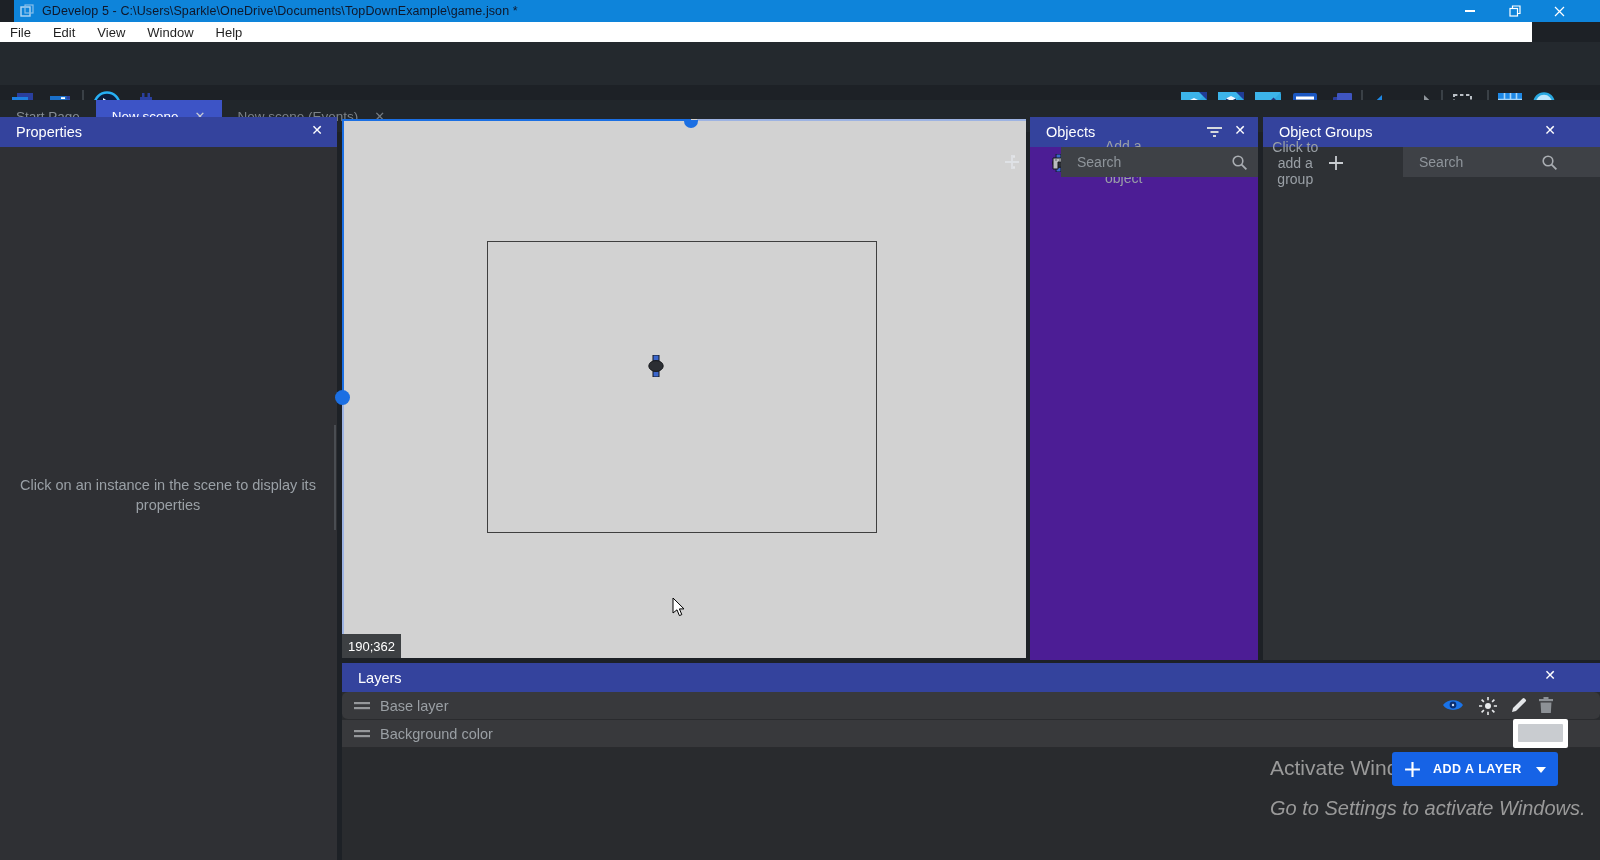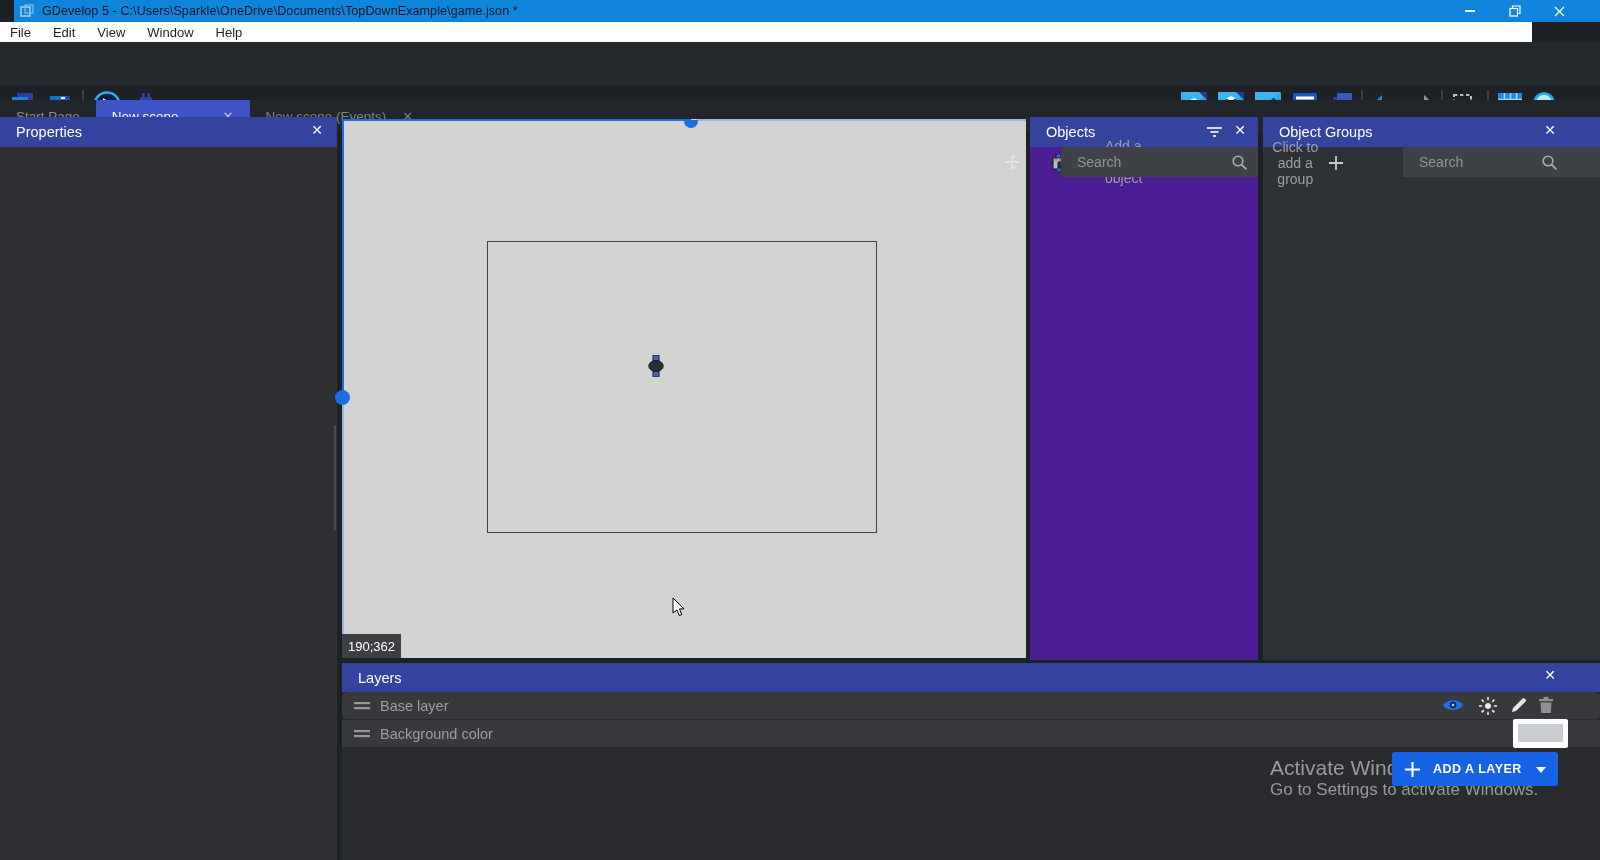--- a/index.html
+++ b/index.html
@@ -28,21 +28,21 @@
 
   
   .toolbar { left:0; top:42px; width:1600px; height:43px; background:#24292e; }
   .ticon { position:absolute; top:49px; width:28px; height:28px; }
   .tsep { position:absolute; top:48px; width:2px; height:30px; background:#3a4046; }
 
   
   .tabrow { left:0; top:100px; width:1600px; height:32px; background:#21262b;
     display:flex; font-size:13.5px; }
   .tab { display:flex; align-items:center; padding:0 16px; color:#868d93; }
-  .tab.active { background:#3d54c6; color:#ffffff;gap:28px; }
+  .tab.active { background:#3d54c6; color:#ffffff; }
   .tab .tab-close { margin-left:16px; font-size:13px; color:#c9cdd6; }
   .tab.inactive2 { color:#7c8288; }
   .tab.inactive2 .tab-close { color:#767c82; }
 
   
   .panel-header { position:absolute; left:0; top:0; right:0; height:30px;
     background:#34439d; color:#fff; display:flex; align-items:center;
     font-size:14.5px; padding-left:16px; }
   .hdr-close { position:absolute; font-size:14px; color:#fff; top:5px; }
 
@@ -104,21 +104,21 @@
   .layer-row.r1 { top:29px;border-radius:6px; } .layer-row.r2 { top:57px; }
   .drag-handle { margin-left:12px; }
   .layer-name { margin-left:10px; color:#9a9fa4; font-size:14.5px; }
   .lyr-icon { position:absolute; top:4px; }
   .color-swatch { position:absolute; left:1171px; top:-1px; width:55px; height:29px;
     background:#ffffff; border-radius:2px; }
   .color-swatch-inner { position:absolute; left:5px; top:5px; right:5px; bottom:6px;
     background:#c9ccd0; border-radius:1px; }
   .watermark { position:absolute; left:928px; top:93px; color:#9a9a9a; z-index:1; }
   .wm1 { font-size:21px; }
-  .wm2 { font-size:17px; margin-top:0; }
+  .wm2 { font-size:20px; margin-top:17px;font-style:italic; }
   .add-layer-btn { position:absolute; left:1050px; top:89px; width:166px; height:34px;
     background:#1663e6; border-radius:3px; color:#fff; display:flex; align-items:center; z-index:2; }
   .add-layer-plus { margin-left:12px; }
   .add-layer-label { margin-left:12px; font-size:12.5px; font-weight:bold; letter-spacing:.5px; }
   .caret-down { position:absolute; right:12px; top:15px; width:0; height:0;
     border-left:5px solid transparent; border-right:5px solid transparent; border-top:6px solid #fff; }
 </style>
 </head>
 <body>
 
@@ -269,20 +269,21 @@
       <span>New scene (Events)</span>
       <span class="tab-close">✕</span>
     </div>
   </div>
 
   <div class="abs props-panel">
     <div class="panel-header">
       <span>Properties</span>
       <span class="hdr-close" style="right:14px">✕</span>
     </div>
+    <div class="props-msg">Click on an instance in the scene to display its properties</div>
     <div class="props-scroll"></div>
   </div>
 
   <div class="abs canvas">
     <div class="hline-solid"></div>
     <div class="hline-light"></div>
     <div class="hhandle"></div>
     <div class="vline-solid"></div>
     <div class="vline-light"></div>
     <div class="vhandle"></div>

